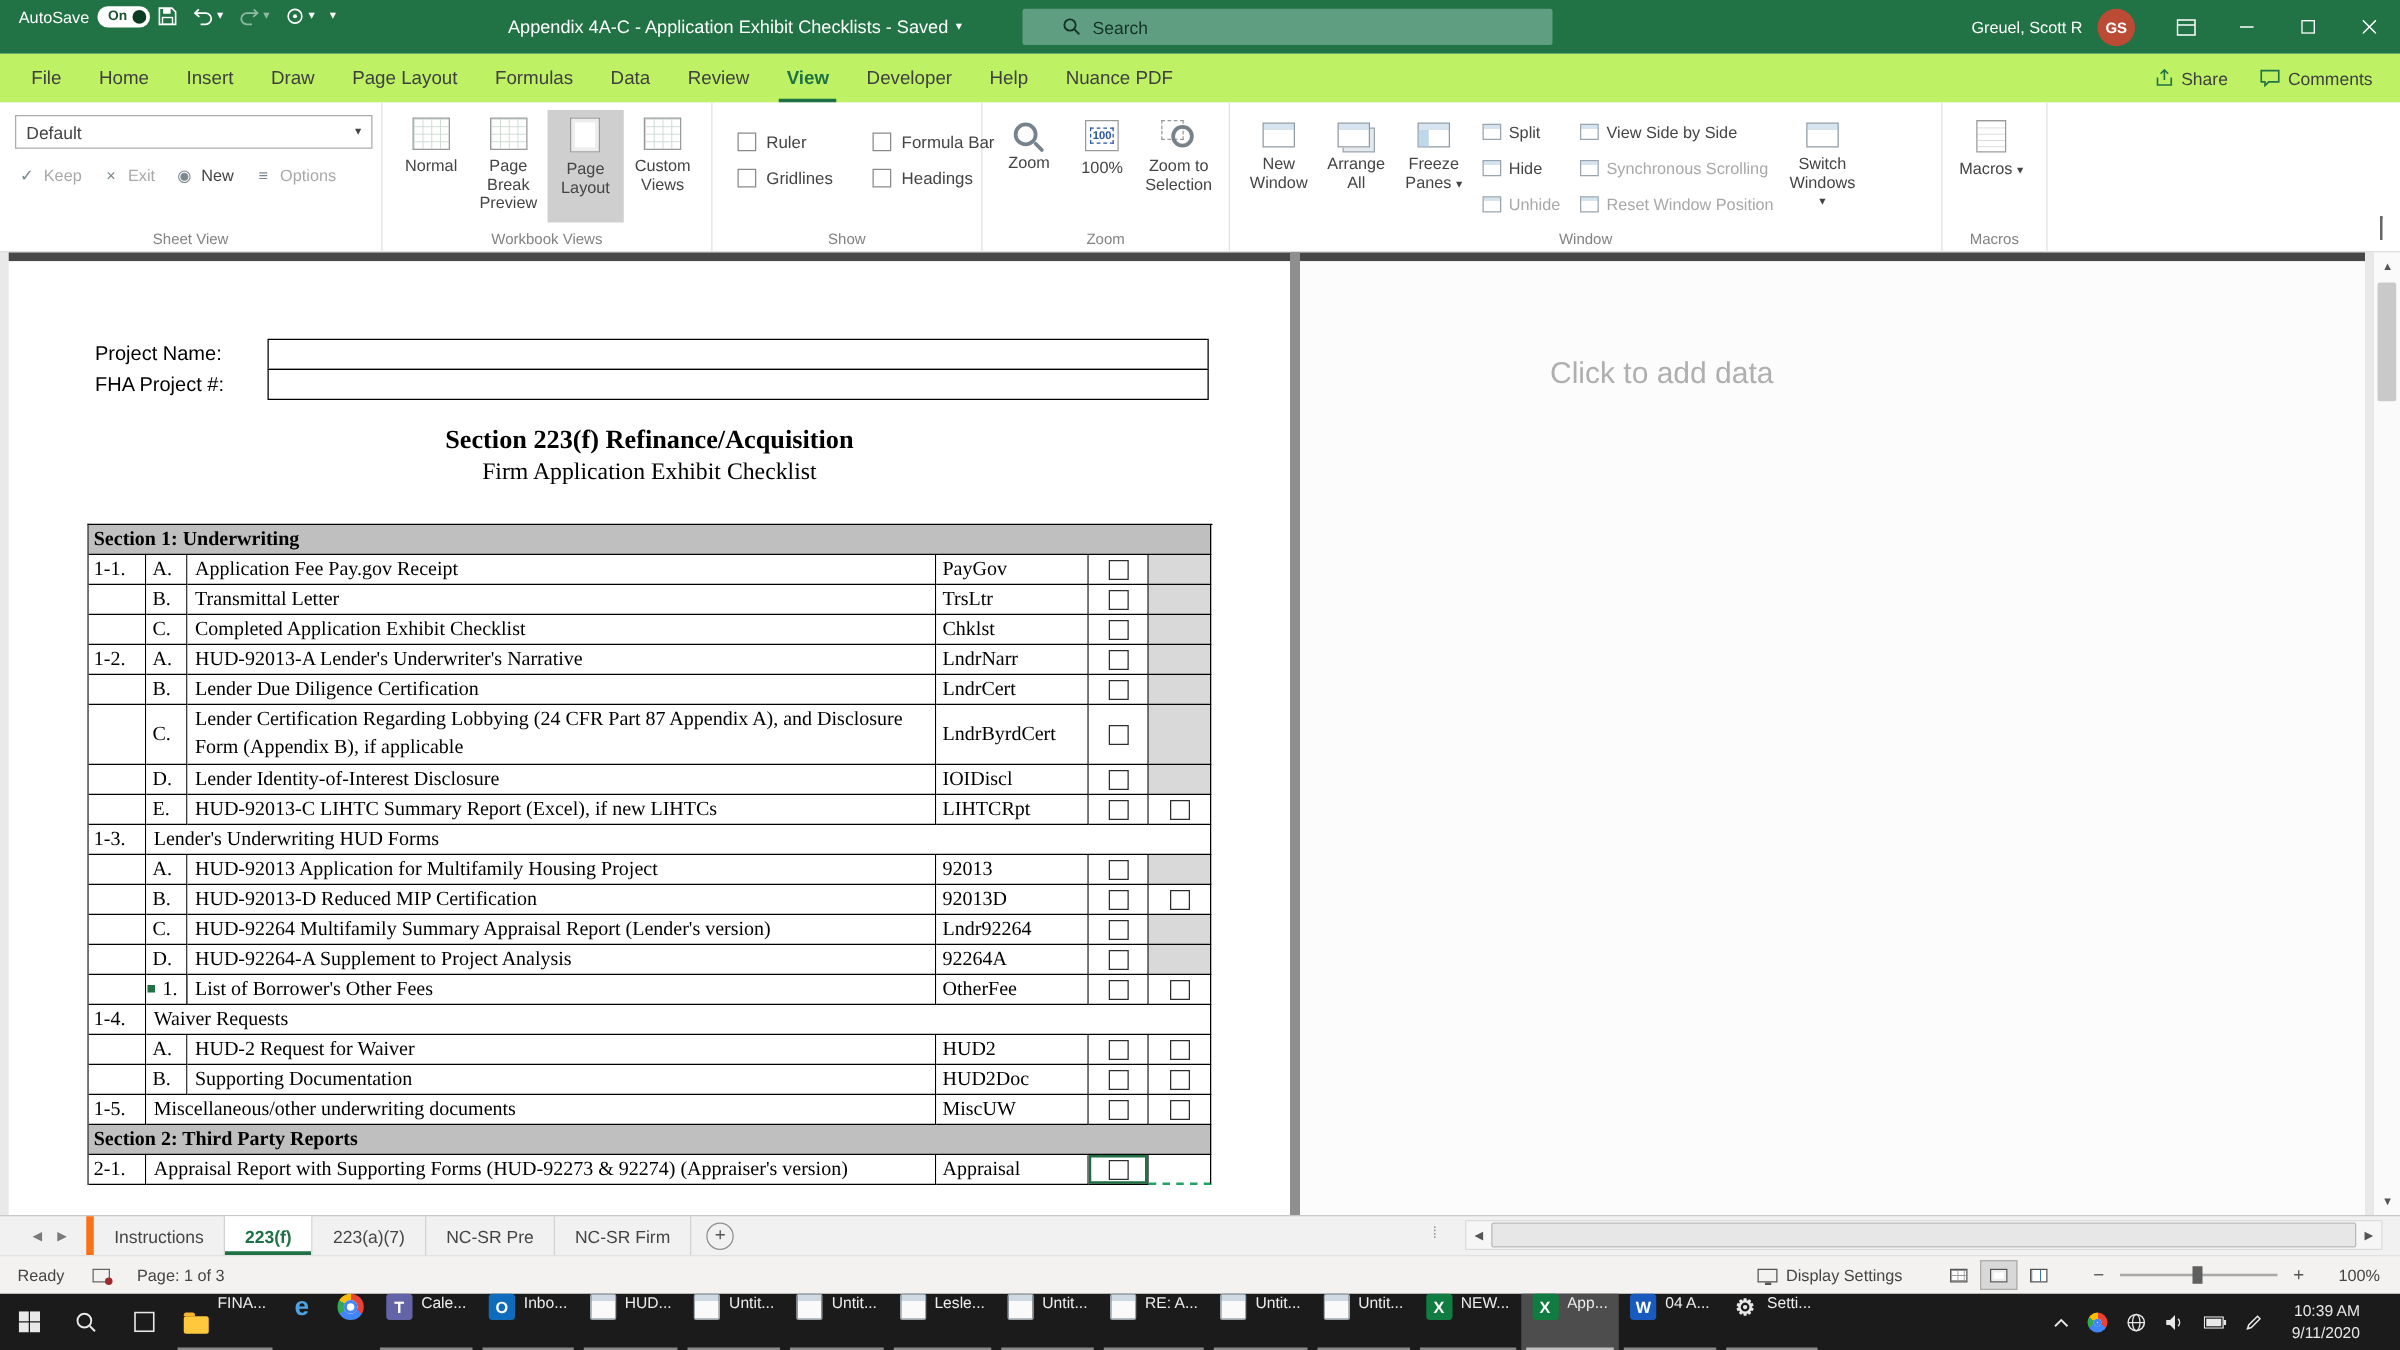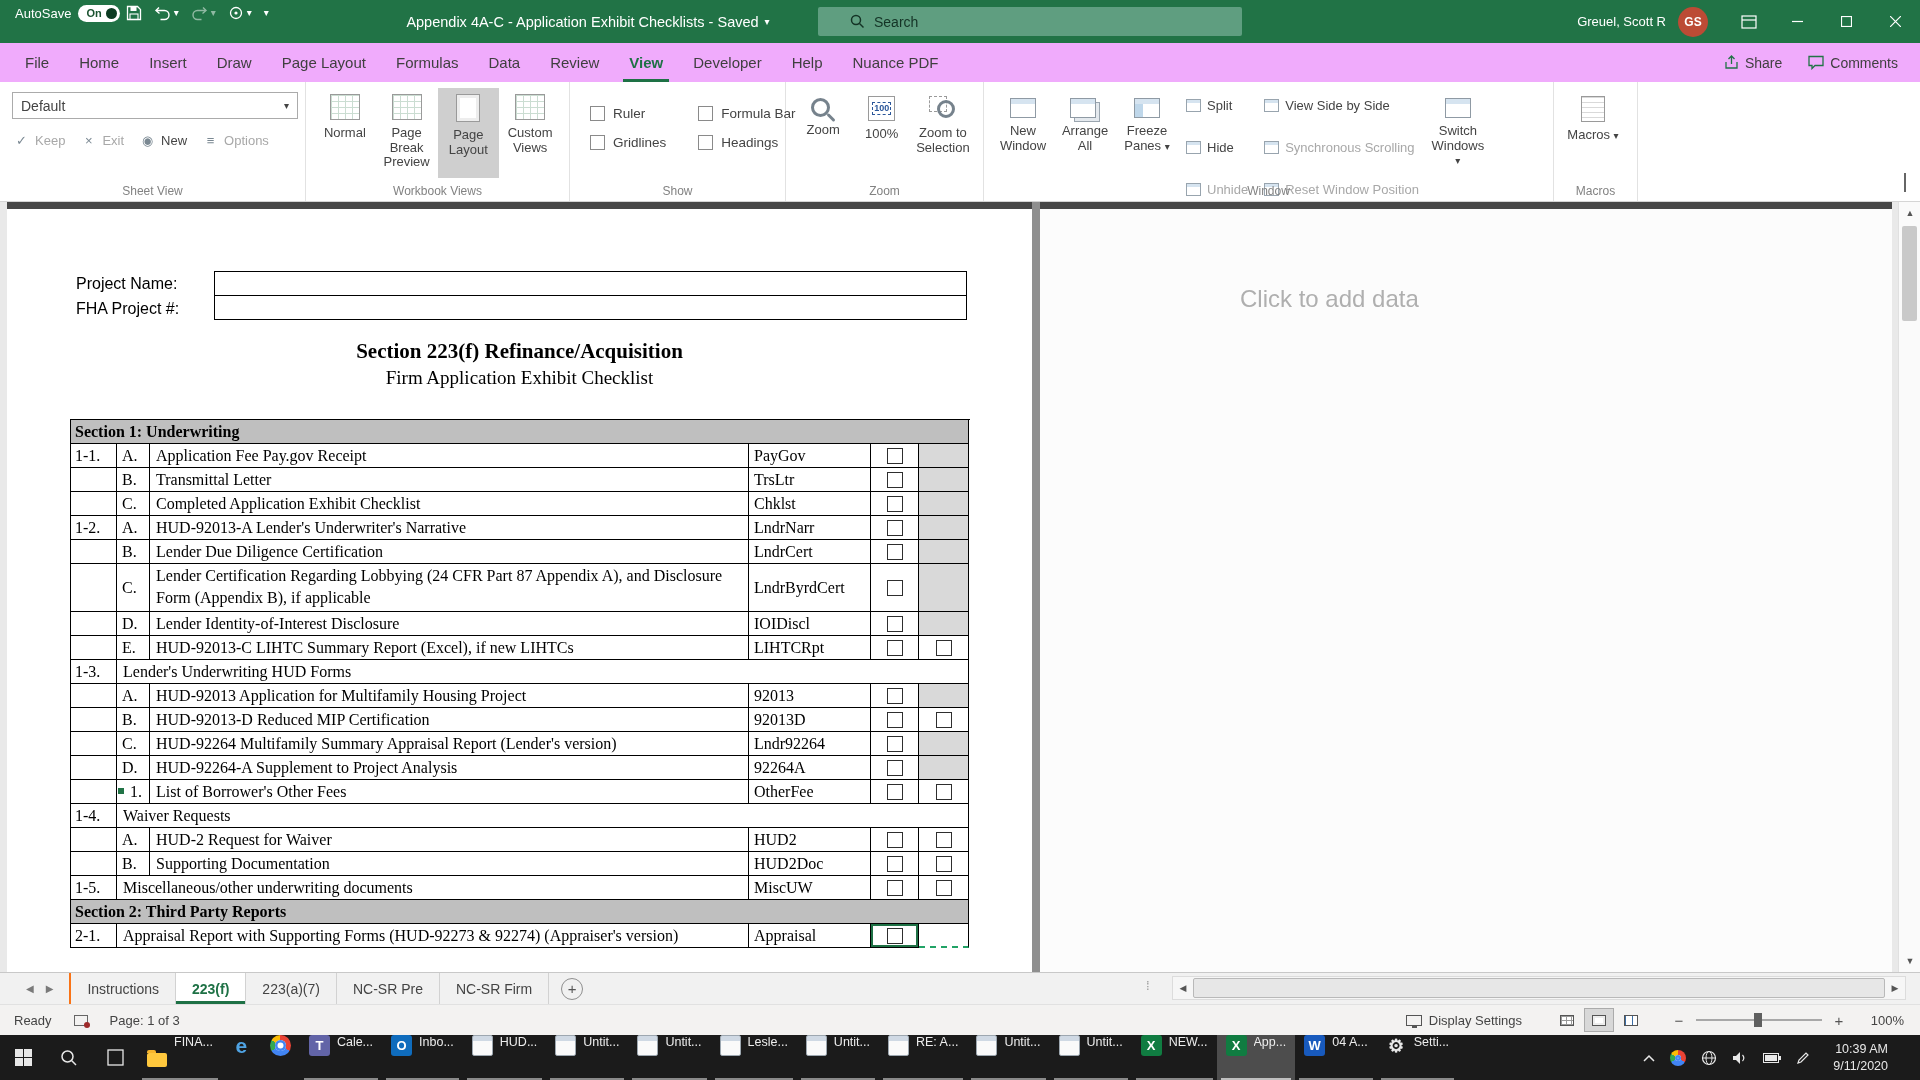--- a/index.html
+++ b/index.html
@@ -17,21 +17,21 @@
   .qbtn.dim { opacity:.5; }
   .chev { font-size:10px; line-height:1; }
   .tb-title { position:absolute; left:588px; top:0; transform:translateX(-50%); height:43px; display:flex; align-items:center; gap:6px; font-size:14.5px; white-space:nowrap; }
   .tb-search { position:absolute; left:818px; top:7px; width:424px; height:29px; background:#5F9E80; border-radius:2px; display:flex; align-items:center; padding-left:32px; gap:9px; color:#143325; font-size:14px; }
   .tb-right { position:absolute; right:0; top:0; height:43px; display:flex; align-items:center; }
   .tb-user { font-size:13px; margin-right:12px; }
   .avatar { width:30px; height:30px; border-radius:50%; background:#BC4B35; display:flex; align-items:center; justify-content:center; font-size:12px; font-weight:bold; margin-right:16px; }
   .winbtn { width:49px; height:43px; display:flex; align-items:center; justify-content:center; }
 
   
-  .ribbon-tabs { position:absolute; top:43px; left:0; width:1920px; height:39px; background:#f0abfc; display:flex; align-items:stretch; padding-left:10px; font-size:15px; color:#3F3F3F; }
+  .ribbon-tabs { position:absolute; top:43px; left:0; width:1920px; height:39px; background:#bef264; display:flex; align-items:stretch; padding-left:10px; font-size:15px; color:#3F3F3F; }
   .rtab { display:flex; align-items:center; padding:0 15px; position:relative; white-space:nowrap; }
   .rtab.active { color:#1E7145; font-weight:bold; }
   .rtab.active::after { content:""; position:absolute; left:9px; right:9px; bottom:0; height:3px; background:#1E7145; }
   .rtabs-right { margin-left:auto; display:flex; align-items:center; gap:26px; padding-right:22px; color:#3F3F3F; font-size:14px; }
   .rt-act { display:flex; align-items:center; gap:6px; }
 
   
   .ribbon-body { position:absolute; top:82px; left:0; width:1920px; height:120px; background:#fff; border-bottom:1px solid #D5D5D5; display:flex; }
   .rgroup { position:relative; border-right:1px solid #E2E2E2; display:flex; align-items:flex-start; padding:6px 8px 20px; }
   .rgroup-label { position:absolute; bottom:3px; left:0; right:0; text-align:center; font-size:12px; color:#828282; }
@@ -52,21 +52,21 @@
   .ic-100 { width:27px; height:25px; border:1px solid #9A9A9A; background:#fff; display:flex; align-items:center; justify-content:center; margin-top:2px; }
   .ic-100::after { content:"100"; font-size:9px; font-weight:bold; color:#2B579A; border:1px dashed #2B579A; padding:0 1px; }
   .ic-zoomsel { position:relative; width:28px; height:26px; }
   .ic-zoomsel::before { content:""; position:absolute; left:0; top:2px; width:16px; height:14px; border:1px dashed #9A9A9A; }
   .ic-zoomsel::after { content:""; position:absolute; right:2px; bottom:2px; width:12px; height:12px; border:3px solid #76828C; border-radius:50%; }
   .icw { width:26px; height:20px; border:1px solid #8F9AA4; background:linear-gradient(#D6E4F0 0 5px,#fff 5px); margin-top:4px; }
   .icw.stack { box-shadow:4px 4px 0 -1px #E4E9EE, 4px 4px 0 0 #9AA5AF; margin-right:4px; }
   .icw.freeze { background:linear-gradient(#D6E4F0 0 5px,#fff 5px); position:relative; }
   .icw.freeze::after { content:""; position:absolute; left:0; top:5px; width:8px; height:13px; background:#BFD7EA; }
   .ric-sm { width:15px; height:13px; border:1px solid #98A4AE; background:linear-gradient(#D6E4F0 0 3px,#fff 3px); flex:0 0 auto; }
-  .win-col { display:flex; flex-direction:column; gap:27px; margin:10px 8px 0; }
+  .win-col { display:flex; flex-direction:column; gap:14px; margin:10px 8px 0; }
   .show-grid { display:grid; grid-template-columns:auto auto; column-gap:32px; row-gap:14px; margin:18px 12px 0; }
   .chkitem { display:flex; align-items:center; gap:8px; font-size:13.5px; color:#444; white-space:nowrap; }
   .rcheck { width:15px; height:15px; border:1px solid #8A8A8A; background:#fff; flex:0 0 auto; }
   .ic-macro { width:24px; height:26px; border:1px solid #9A9A9A; background:#fff;
     background-image:linear-gradient(#D9D9D9 1px,transparent 1px); background-size:100% 5px; margin-top:2px; }
   .chev-up { width:8px; height:8px; border-left:2px solid #666; border-top:2px solid #666; transform:rotate(45deg); }
   .ribbon-collapse { position:absolute; right:14px; bottom:8px; }
   .txtic { font-size:13px; color:#7A8892; width:15px; text-align:center; flex:0 0 auto; }
 
   
@@ -106,21 +106,21 @@
   .hdr.cent { justify-content:center; padding-left:0; }
   .na-gray { background:#D9D9D9; }
   .cbx { width:16px; height:16px; border:1px solid #2E2E2E; background:#fff; }
   .sel { box-shadow:inset 0 0 0 2px #1E7145; }
   .sel-dash { border-bottom:2px dashed #21A366; }
 
   
   .sheetbar { position:absolute; top:972px; left:0; width:1920px; height:32px; background:#F1F1F1; border-top:1px solid #C8C8C8; display:flex; align-items:stretch; font-size:14px; color:#444; }
   .tabnav { display:flex; align-items:center; gap:12px; padding:0 16px 0 26px; color:#7A7A7A; font-size:10px; }
   .stab { display:flex; align-items:center; padding:0 16px; border-right:1px solid #D2D2D2; white-space:nowrap; }
-  .stab:first-of-type { border-left:2px solid #f97316; }
+  .stab:first-of-type { border-left:6px solid #f97316; }
   .stab.active { background:#fff; color:#1E7145; font-weight:bold; box-shadow:inset 0 -3px 0 #1E7145; }
   .addsheet { width:22px; height:22px; border:1px solid #8F8F8F; border-radius:50%; display:flex; align-items:center; justify-content:center; margin:auto 12px; font-size:15px; color:#555; }
   .tab-splitter { position:absolute; left:1146px; top:978px; color:#9A9A9A; font-size:13px; letter-spacing:1px; }
   .hscroll { position:absolute; left:1172px; top:976px; width:734px; height:24px; background:#F6F6F6; border:1px solid #DCDCDC; display:flex; align-items:center; color:#555; font-size:9px; }
   .hs-arrow { width:20px; text-align:center; }
   .hs-thumb { flex:1; height:20px; background:#E7E7E7; border:1px solid #B9B9B9; border-radius:2px; }
 
   
   .statusbar { position:absolute; top:1004px; left:0; width:1920px; height:31px; background:#F3F2F1; border-top:1px solid #E1E1E1; display:flex; align-items:center; font-size:13px; color:#444; }
   .sb-ready { margin-left:14px; }

